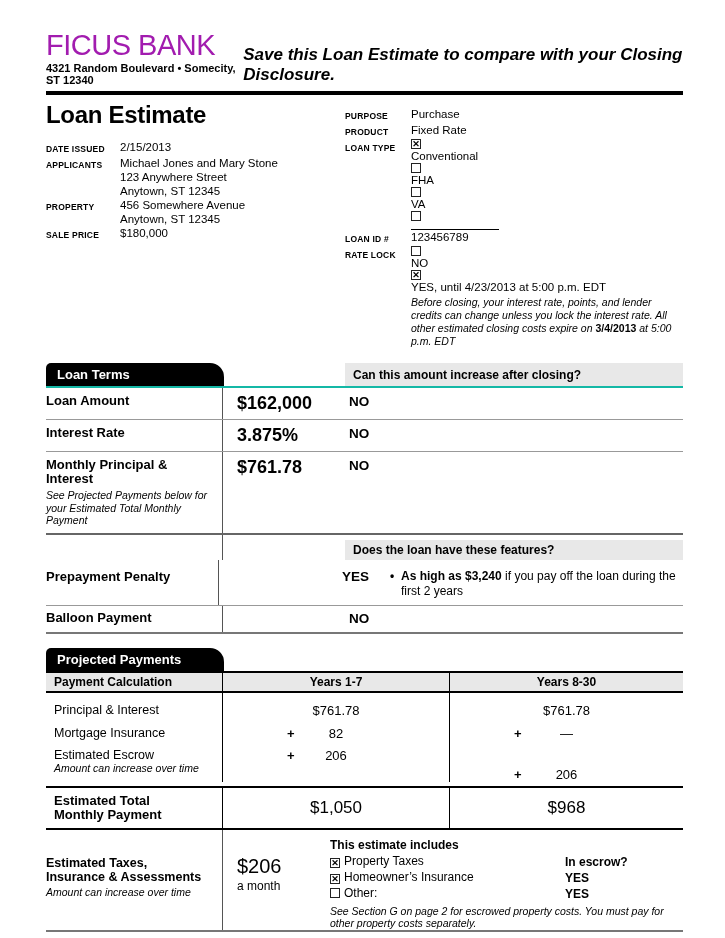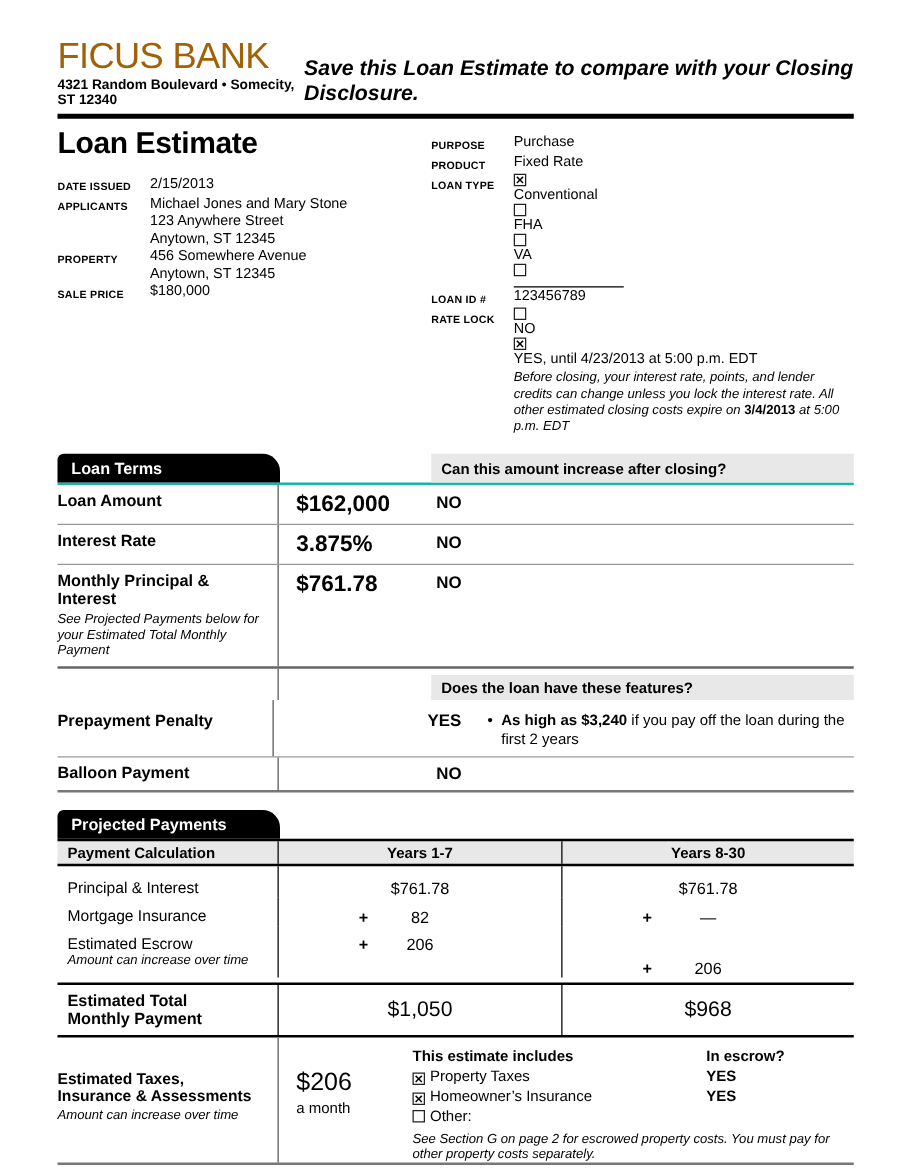--- a/index.html
+++ b/index.html
@@ -2,21 +2,21 @@
 <html><head>
 <meta charset="utf-8">
 <style>
   * { margin:0; padding:0; box-sizing:border-box; }
   html,body { background:#fff; }
   body { font-family:"Liberation Sans", sans-serif; color:#000; }
   .page { width:725px; height:938px; overflow:hidden; background:#fff; padding:30px 42px 0 46px; position:relative; }
 
   
   .header { display:flex; justify-content:space-between; align-items:flex-end; border-bottom:4px solid #000; padding-bottom:5px; }
-  .bank-name { font-size:29px; font-weight:500; color:#a16207; letter-spacing:-0.5px; line-height:30px; }
+  .bank-name { font-size:29px; font-weight:500; color:#a21caf; letter-spacing:-0.5px; line-height:30px; }
   .bank-address { font-size:11px; font-weight:700; margin-top:2px; }
   .save-note { font-size:17px; font-weight:700; font-style:italic; padding-bottom:1px; }
 
   
   .intro { display:flex; margin-top:4px; }
   .intro-left { width:306px; }
   .intro-right { flex:1; margin-top:8px; }
   .doc-title { font-size:24px; font-weight:700; letter-spacing:-0.3px; margin:2px 0 11px 0; }
   .drow { display:flex; font-size:11.5px; line-height:14px; }
   .dlabel { font-size:8.5px; font-weight:700; letter-spacing:0.2px; padding-top:2px; }
@@ -72,21 +72,21 @@
   .pp-taxes { display:flex; align-items:stretch; border-bottom:2px solid #777; }
   .tx-c1 { width:177px; border-right:1px solid #555; padding:26px 10px 8px 0; }
   .tx-c1 .rlabel { font-size:12.5px; font-weight:700; line-height:14px; width:160px; }
   .tx-c1 .rsub { font-size:10.5px; font-style:italic; line-height:12px; margin-top:2px; }
   .tx-c2 { width:107px; padding:26px 0 0 14px; }
   .tx-amount { font-size:20px; font-weight:500; line-height:20px; }
   .tx-suffix { font-size:12px; margin-top:3px; }
   .tx-c3 { flex:1; position:relative; padding-top:7px; }
   .tx-inc-title { font-size:12px; font-weight:700; line-height:16px; }
   .tx-item { font-size:12px; line-height:16px; }
-  .tx-escrow { position:absolute; left:235px; top:7px; }
+  .tx-escrow { position:absolute; left:235px; top:24px; }
   .tx-escrow div { font-size:12px; font-weight:700; line-height:16px; }
   .tx-note { font-size:10.5px; font-style:italic; line-height:12.5px; margin-top:4px; width:352px; }
 
   .s1 { margin-top:15px; }
   .s2 { margin-top:14px; }
 </style>
 </head>
 <body>
 
 <div class="page">

